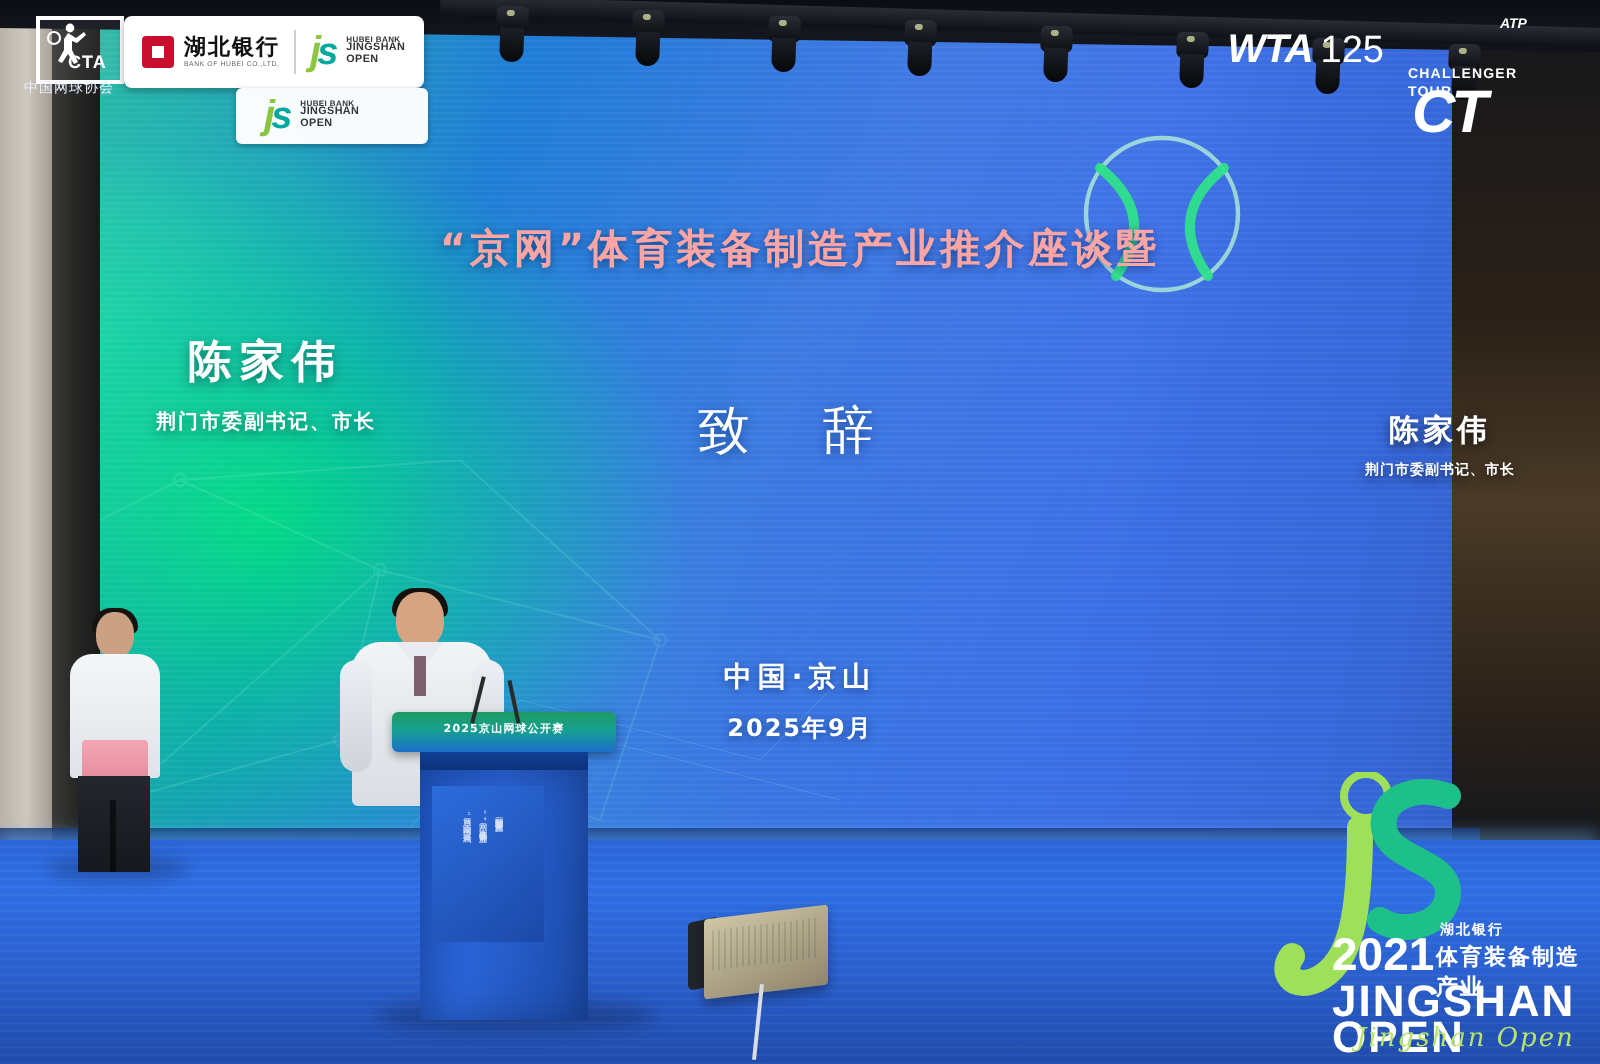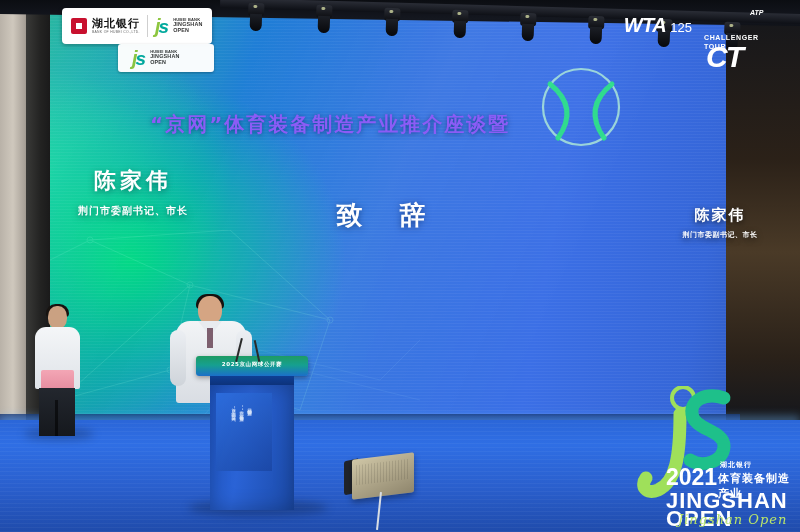--- a/index.html
+++ b/index.html
@@ -66,36 +66,36 @@
   .js-mini .lbl{margin-left:4px;display:flex;flex-direction:column;line-height:1.05;}
   .js-mini .lbl b{font-size:4px;color:#333;letter-spacing:.2px;}
   .js-mini .lbl i{font-size:5.4px;font-style:normal;font-weight:bold;color:#333;letter-spacing:.2px;}
 
   .sponsor-plate2{position:absolute;left:118px;top:44px;width:96px;height:28px;background:#fff;border-radius:3px;
     box-shadow:0 1px 3px rgba(0,0,0,.3);z-index:6;display:flex;align-items:center;opacity:.97;}
 
   
   .wta{position:absolute;right:108px;top:14px;z-index:6;color:#fff;display:flex;align-items:baseline;}
   .wta .w{font-size:20px;font-weight:bold;font-style:italic;letter-spacing:-.5px;}
-  .wta .n{font-size:13px;font-weight:300;margin-left:4px;}
+  .wta .n{font-size:19px;font-weight:300;margin-left:4px;}
   .ct{position:absolute;right:22px;top:6px;width:78px;height:44px;z-index:6;color:#fff;}
   .ct .big{position:absolute;left:6px;top:0;font-size:30px;font-weight:bold;font-style:italic;letter-spacing:-2px;line-height:1;margin-top:36px;}
   .ct .atp{position:absolute;left:50px;top:3px;font-size:7px;font-weight:bold;font-style:italic;}
   .ct .sub{position:absolute;left:4px;top:28px;font-size:7px;font-weight:bold;letter-spacing:.6px;line-height:1.25;}
 
   
   .ball-art{position:absolute;left:536px;top:62px;width:90px;height:90px;z-index:3;}
 
   
-  .headline{position:absolute;left:150px;top:112px;width:500px;z-index:4;
-    color:#8b5cf6;font-family:"DejaVu Sans",sans-serif;text-shadow:0 1px 5px rgba(0,30,80,.55);}
+  .headline{position:absolute;left:150px;top:112px;width:500px;text-align:center;z-index:4;
+    color:#fca5a5;font-family:"DejaVu Sans",sans-serif;text-shadow:0 1px 5px rgba(0,30,80,.55);}
   .headline .l1{font-size:20px;font-weight:bold;letter-spacing:2px;line-height:1.28;}
   .headline .l2{font-size:20px;font-weight:bold;letter-spacing:1px;line-height:1.28;}
-  .speech{position:absolute;left:138px;top:198px;width:500px;text-align:center;z-index:4;
-    color:#fff;font-size:26px;font-weight:bold;letter-spacing:14px;font-family:"DejaVu Sans",sans-serif;
+  .speech{position:absolute;left:150px;top:198px;width:500px;text-align:center;z-index:4;
+    color:#fff;font-size:26px;font-weight:normal;letter-spacing:14px;font-family:"DejaVu Sans",sans-serif;
     text-shadow:0 1px 6px rgba(0,30,80,.55);}
   .place{position:absolute;left:300px;top:330px;width:200px;text-align:center;z-index:4;color:#fff;
     font-family:"DejaVu Sans",sans-serif;text-shadow:0 1px 4px rgba(0,30,80,.5);}
   .place .p1{font-size:14px;font-weight:bold;letter-spacing:3px;}
   .place .p2{font-size:12px;font-weight:bold;letter-spacing:1px;margin-top:8px;}
 
   
   .name-left{position:absolute;left:58px;top:166px;width:150px;text-align:center;z-index:4;color:#fff;
     font-family:"DejaVu Sans",sans-serif;text-shadow:0 2px 6px rgba(0,60,60,.55);}
   .name-left .nm{font-size:22px;font-weight:bold;letter-spacing:4px;}
@@ -258,20 +258,32 @@
     <div class="head"></div>
       <div class="lens"></div>
       <div class="dot"></div>
     </div>
   <div class="lamp" style="left:724px;top:22px;transform:rotate(2deg);">
     <div class="head"></div>
       <div class="lens"></div>
       <div class="dot"></div>
     </div>
 
+  <div class="cta-logo">
+    <div class="cta-box"></div>
+    <svg class="cta-figure" viewBox="0 0 26 26">
+      <g fill="#ffffff">
+        <circle cx="13" cy="4" r="2.2"></circle>
+        <path d="M12 6.5 L16 9 L20 6 L21 7.5 L16.5 11.5 L14 10.5 L14 15 L17 21 L15 22 L12 17 L9 21.5 L7 20.5 L10 15 L10 9.5 Z"></path>
+      </g>
+      <circle cx="5" cy="9" r="3" fill="none" stroke="#fff" stroke-width="1.1"></circle>
+    </svg>
+    <div class="cta-word">CTA</div>
+    <div class="cta-cn">中国网球协会</div>
+  </div>
 
   <div class="sponsor-plate">
     <div class="hb-mark">
         <i></i>
       </div>
     <div class="hb-text">
       <span class="hb-cn">湖北银行</span>
       <span class="hb-en">BANK OF HUBEI CO.,LTD.</span>
     </div>
     <div class="plate-div"></div>
@@ -316,20 +328,24 @@
     <circle cx="45" cy="45" r="38" fill="none" stroke="#b9f5d6" stroke-width="2.2" opacity="0.75"></circle>
     <path d="M14 22 C34 38 36 56 22 76" fill="none" stroke="#2fe08a" stroke-width="5" stroke-linecap="round" opacity="0.95"></path>
     <path d="M76 22 C56 38 54 56 68 76" fill="none" stroke="#2fe08a" stroke-width="5" stroke-linecap="round" opacity="0.95"></path>
   </svg>
 
   <div class="headline">
     <div class="l1">“京网”体育装备制造产业推介座谈暨</div>
   </div>
   <div class="speech">致  辞</div>
 
+  <div class="place">
+    <div class="p1">中国·京山</div>
+    <div class="p2">2025年9月</div>
+  </div>
 
   <div class="name-left">
     <div class="nm">陈家伟</div>
     <div class="ti">荆门市委副书记、市长</div>
   </div>
   <div class="name-right">
     <div class="nm">陈家伟</div>
     <div class="ti">荆门市委副书记、市长</div>
   </div>
 

